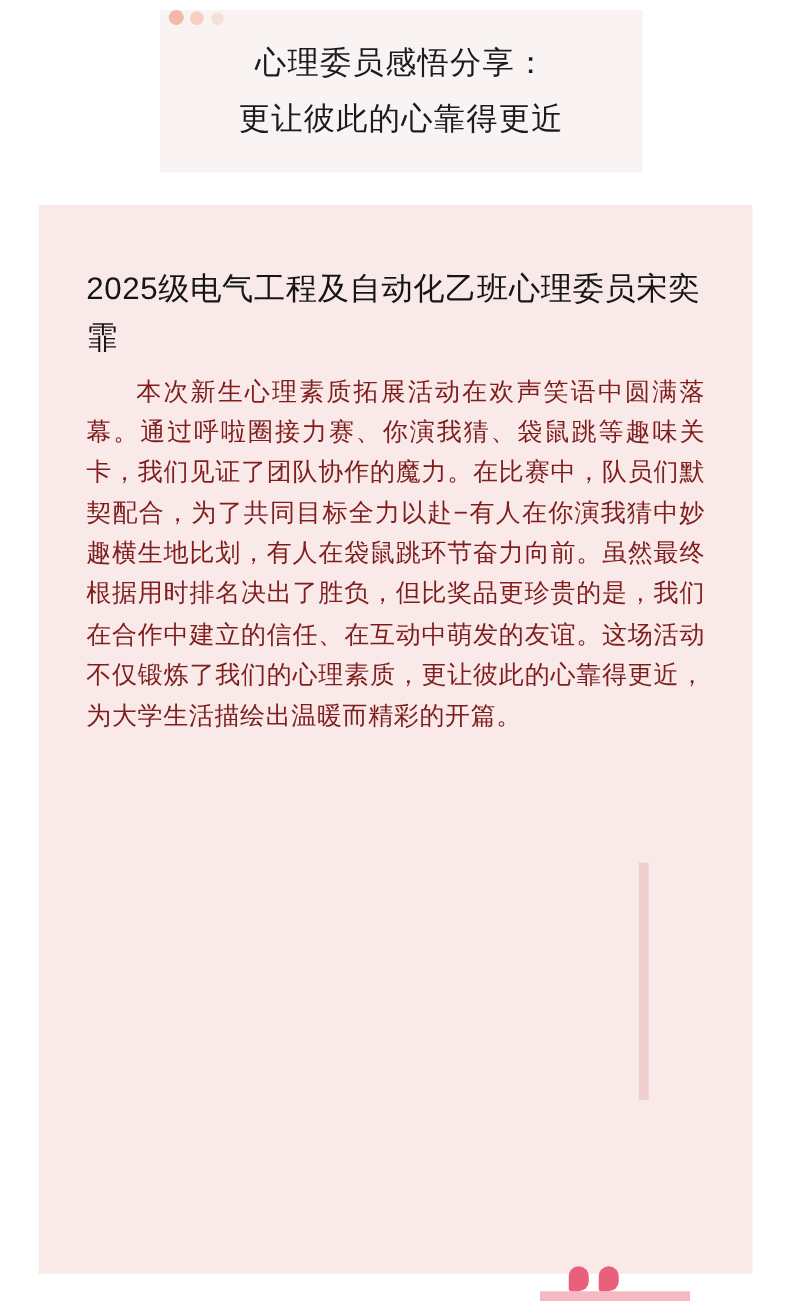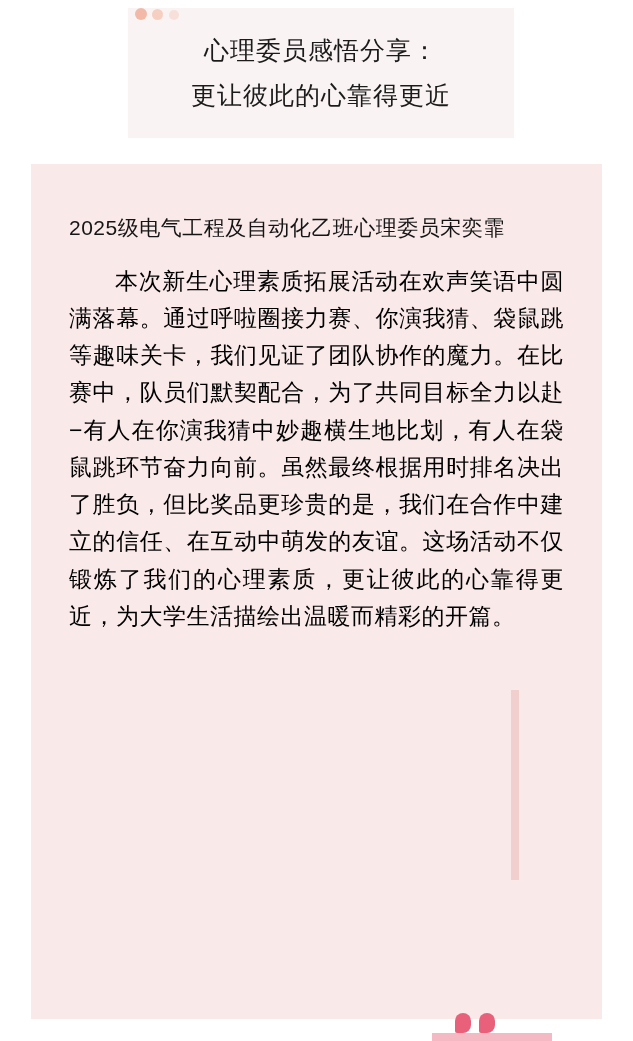--- a/index.html
+++ b/index.html
@@ -77,29 +77,29 @@
     position: absolute;
     left: 31px;
     top: 164px;
     width: 571px;
     height: 855px;
     background: #fae9e9;
     box-sizing: border-box;
     padding: 48px 38px 30px 38px;
   }
   .byline {
-    font-size: 21px;
+    font-size: 25px;
     color: #151515;
     line-height: 1.55;
     letter-spacing: 0.5px;
-    margin: 0 0 18px 0;
+    margin: 0 0 8px 0;
   }
   .para {
-    font-size: 23px;
-    color: #000000;
+    font-size: 20px;
+    color: #7f1d1d;
     line-height: 1.62;
     letter-spacing: 0.5px;
     text-indent: 2em;
     margin: 0;
     text-align: justify;
   }
 
   
   .quote-marks {
     position: absolute;

